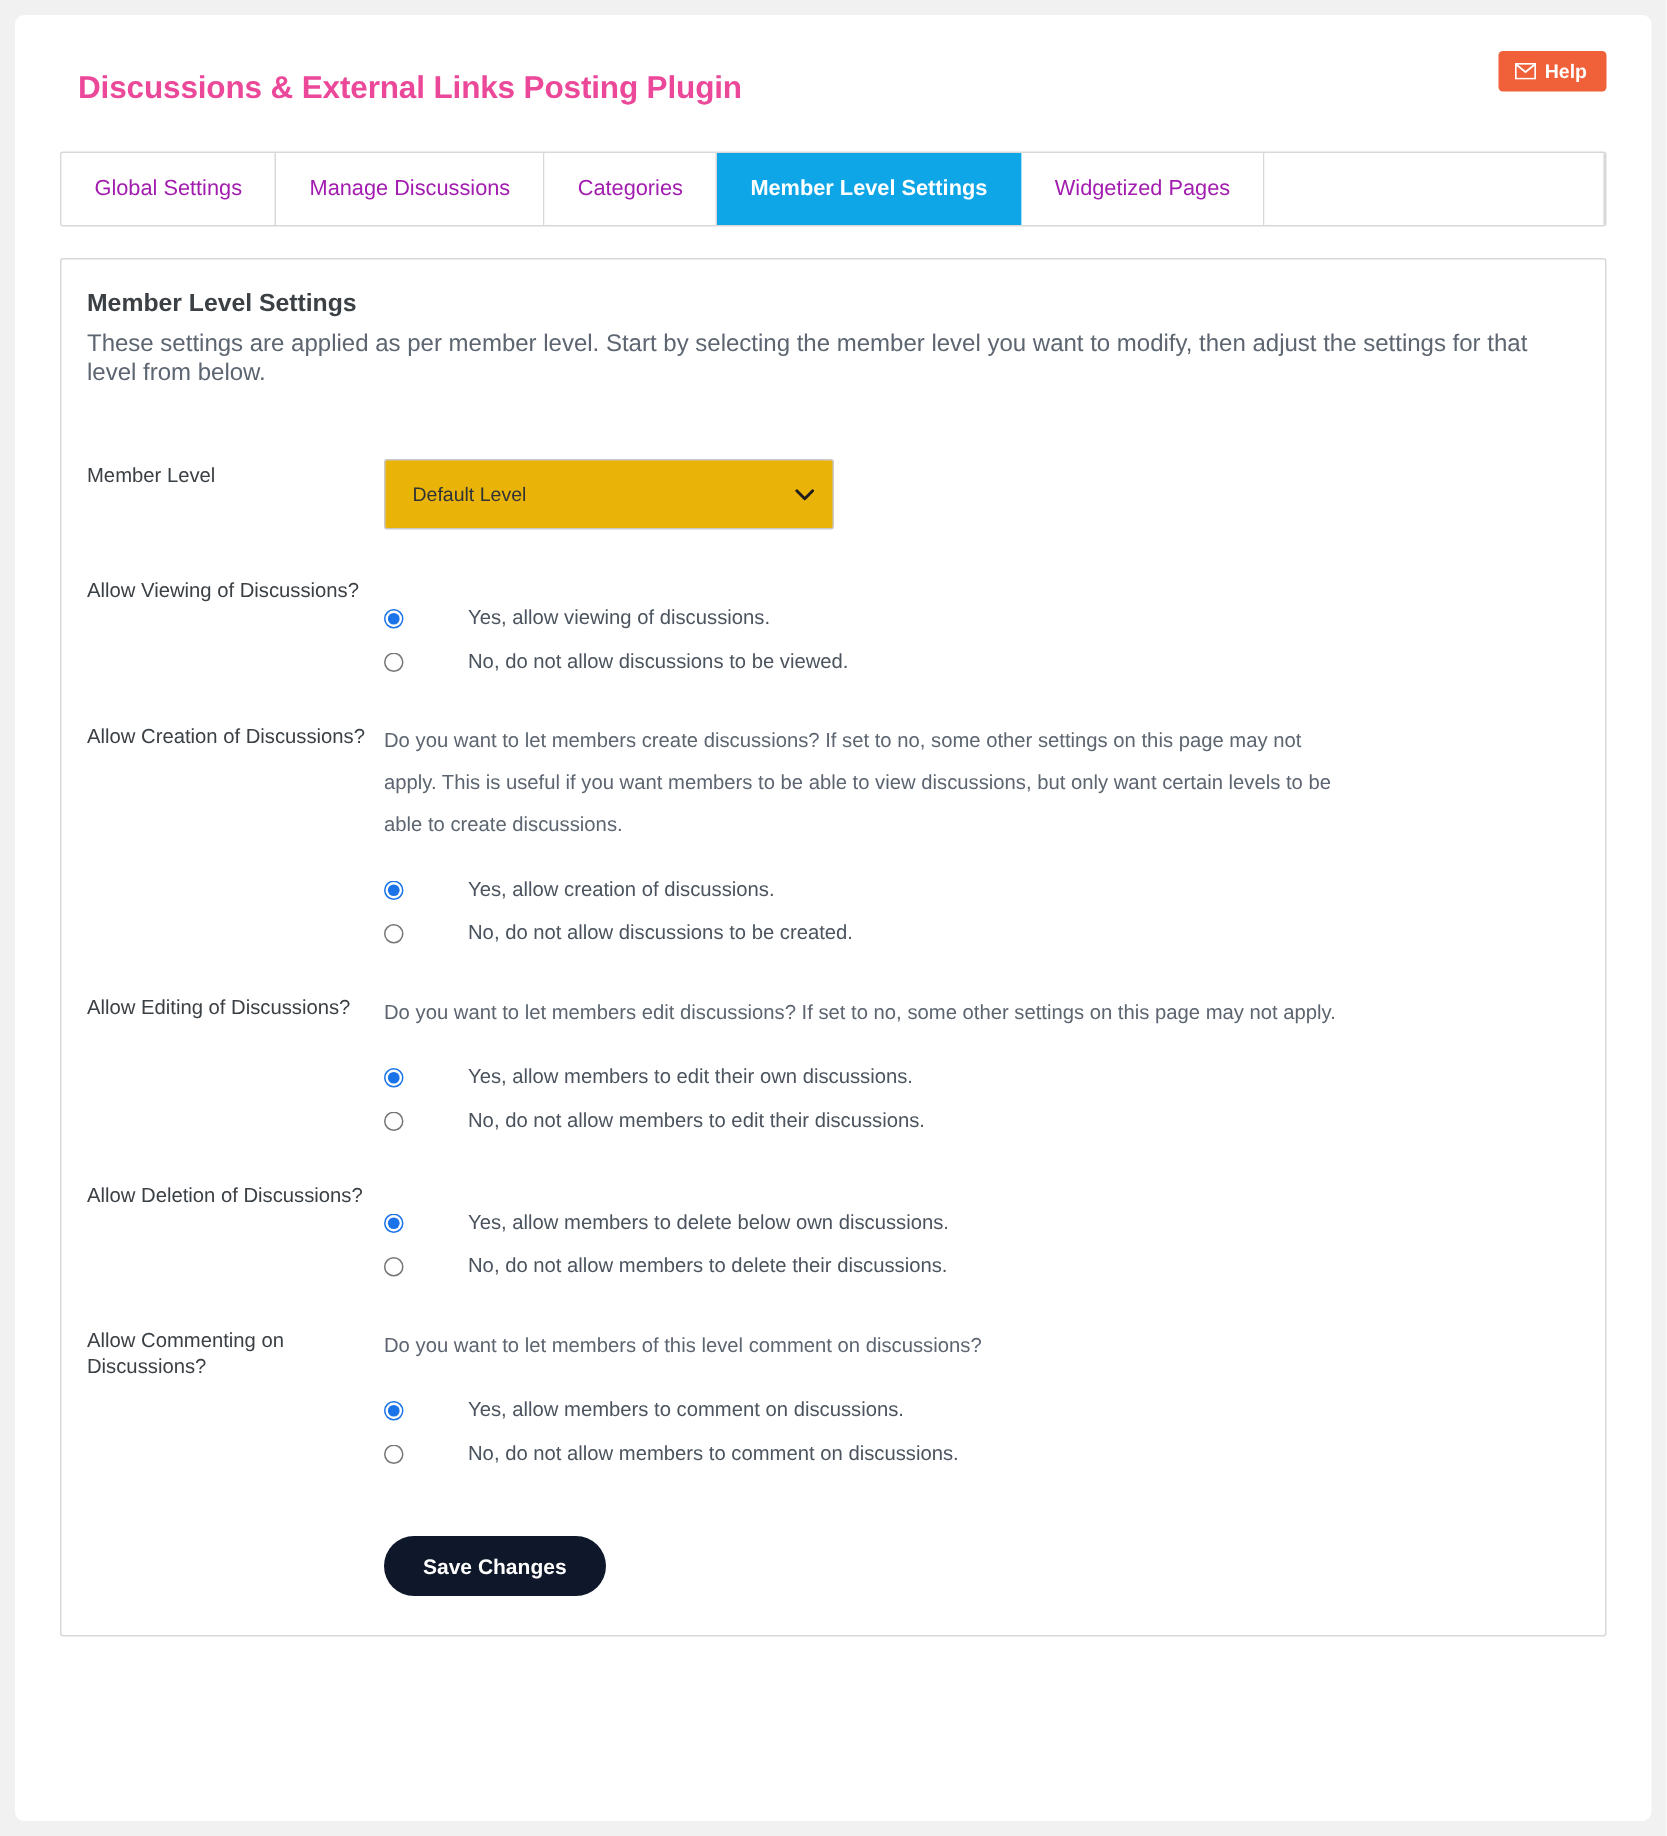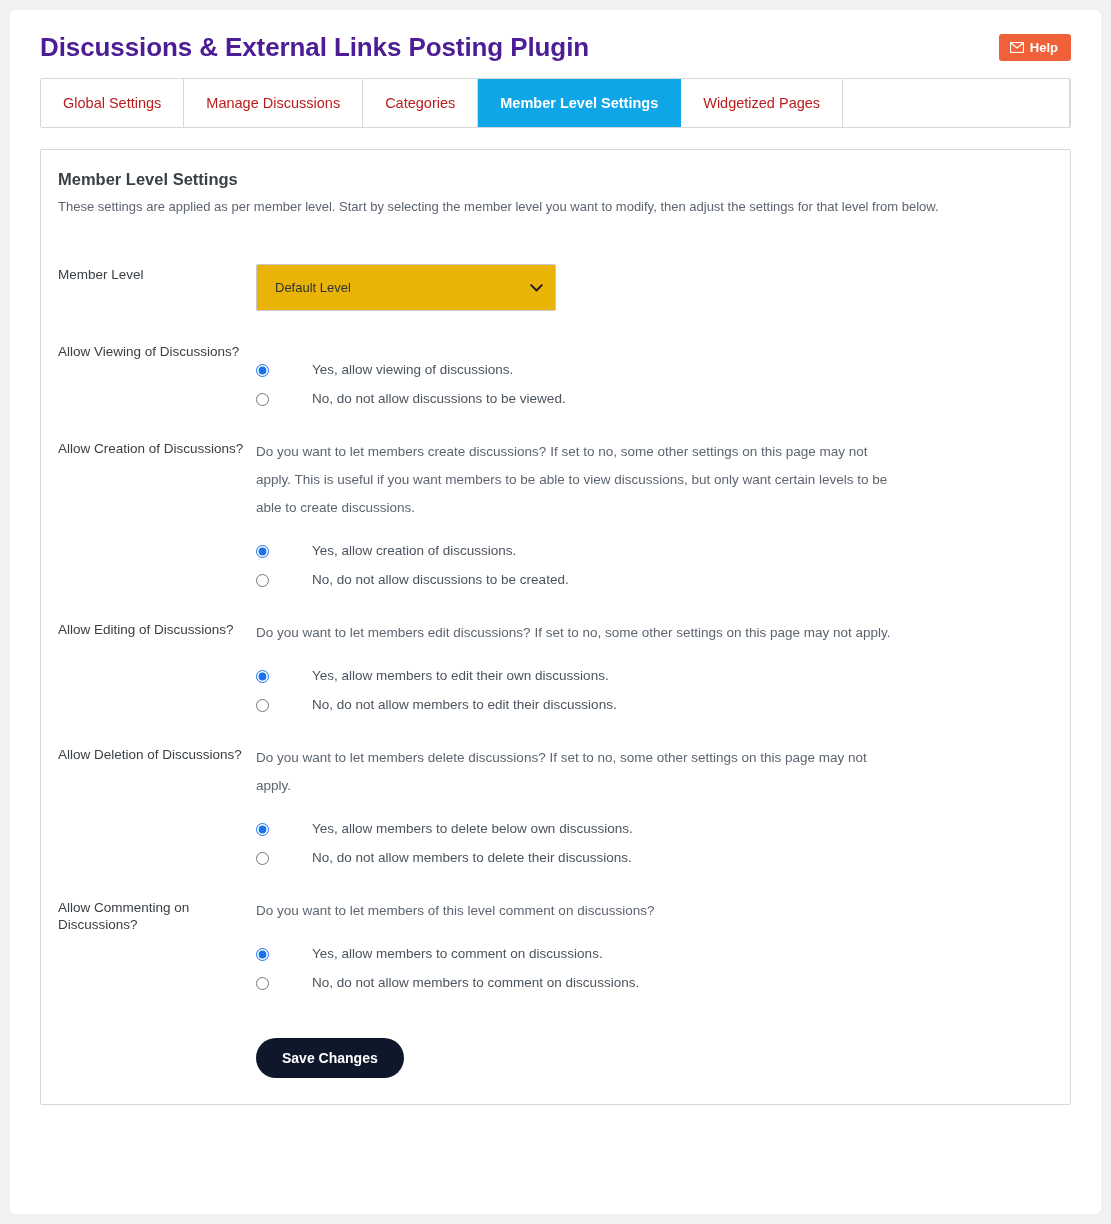--- a/index.html
+++ b/index.html
@@ -24,25 +24,25 @@
     position: relative;
   }
   
   .app-header {
     display: flex;
     align-items: flex-start;
     justify-content: space-between;
     padding: 6px 10px 0 10px;
   }
   .app-title {
-    font-size: 26px;
-    font-weight: bold;
-    color: #4c1d95;
+    font-size: 21px;
+    font-weight: bold;
+    color: #ec4899;
     letter-spacing: -0.1px;
-    margin: 0;
+    margin: 12px;
     line-height: 26px;
   }
   .help-button {
     background: #f0613a;
     color: #ffffff;
     font-size: 13px;
     font-weight: bold;
     border: none;
     border-radius: 3px;
     padding: 7px 13px 7px 11px;
@@ -62,21 +62,21 @@
     background: #ffffff;
     height: 50px;
     overflow: hidden;
   }
   .tab {
     display: flex;
     align-items: center;
     justify-content: center;
     padding: 0 22px;
     font-size: 14.5px;
-    color: #b91c1c;
+    color: #a21caf;
     border-right: 1px solid #d8d8d8;
     background: #ffffff;
     cursor: pointer;
     white-space: nowrap;
     height: 100%;
   }
   .tab.active {
     background: #0fa6e8;
     color: #ffffff;
     font-weight: bold;
@@ -96,21 +96,21 @@
     padding: 18px 17px 26px 17px;
   }
   .panel-title {
     font-size: 16.5px;
     font-weight: bold;
     color: #3b4045;
     margin: 0 0 7px 0;
     line-height: 22px;
   }
   .panel-desc {
-    font-size: 13px;
+    font-size: 16px;
     color: #5c6570;
     margin: 0 0 12px 0;
     line-height: 19px;
   }
   
   .setting-row {
     display: flex;
     align-items: flex-start;
     padding-top: 30px;
   }
@@ -284,21 +284,20 @@
               <input type="radio" name="allow_editing" id="ae_no" style="">
               <label for="ae_no">No, do not allow members to edit their discussions.</label>
             </div>
           </div>
         </div>
       </div>
 
       <div class="setting-row">
         <div class="setting-label">Allow Deletion of Discussions?</div>
         <div class="setting-body">
-          <p class="setting-desc">Do you want to let members delete discussions? If set to no, some other settings on this page may not apply.</p>
           <div class="radio-group">
             <div class="radio-line">
               <input type="radio" name="allow_deletion" id="ad_yes" checked="" style="">
               <label for="ad_yes">Yes, allow members to delete below own discussions.</label>
             </div>
             <div class="radio-line">
               <input type="radio" name="allow_deletion" id="ad_no" style="">
               <label for="ad_no">No, do not allow members to delete their discussions.</label>
             </div>
           </div>

